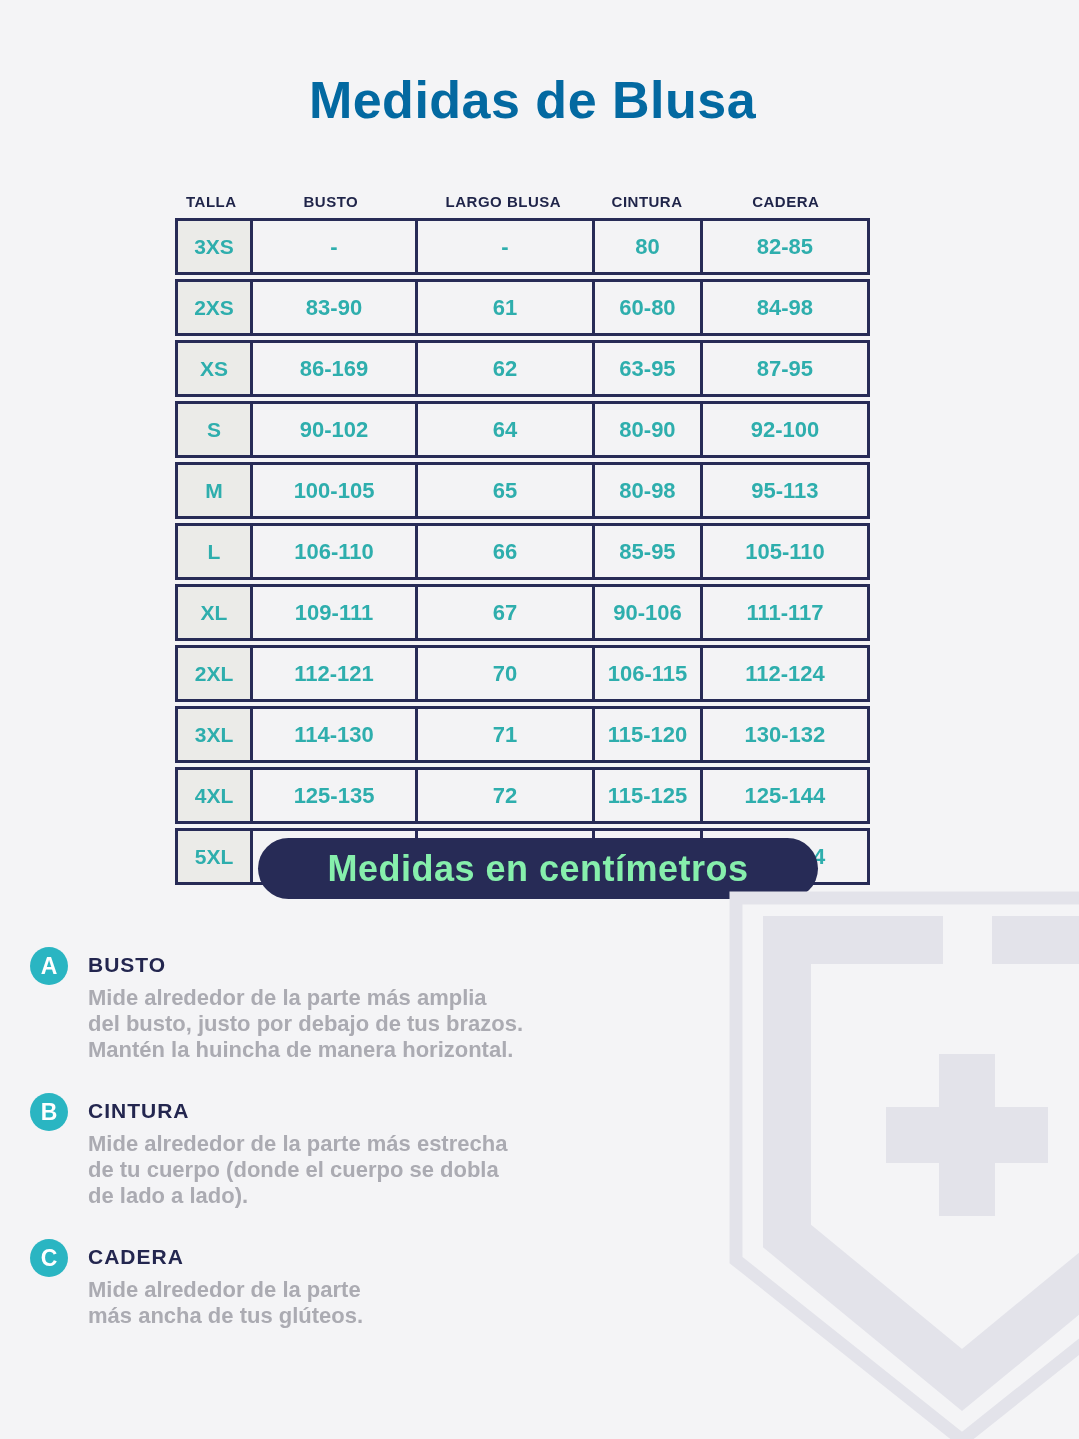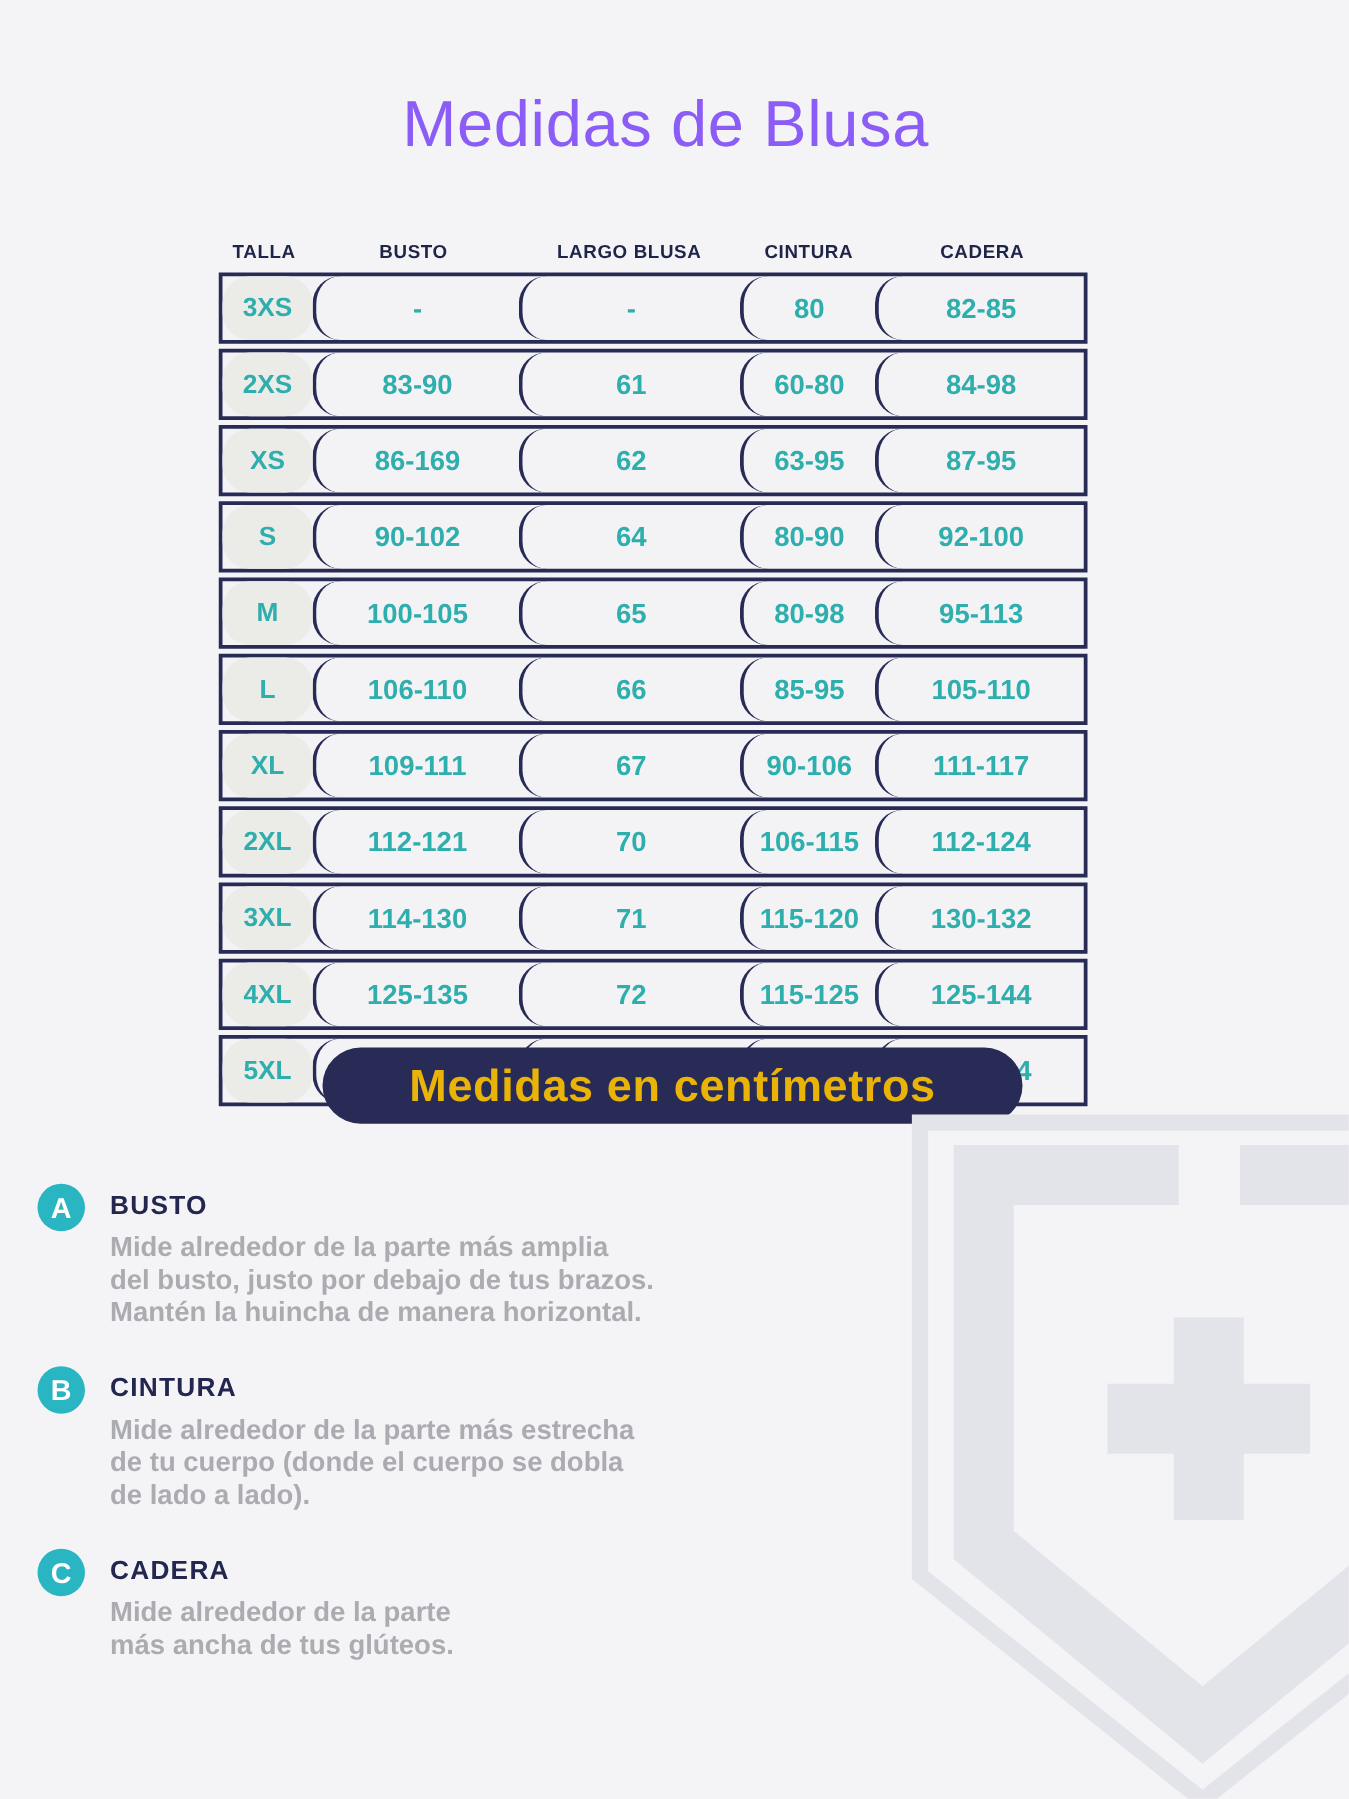--- a/index.html
+++ b/index.html
@@ -5,22 +5,22 @@
   html,body{margin:0;padding:0;}
   body{
     width:1079px;height:1439px;
     background:#F4F4F6;
     font-family:"Liberation Sans","DejaVu Sans",sans-serif;
     position:relative;overflow:hidden;
   }
   .page-title{
     position:absolute;top:70px;left:0;width:1065px;
     text-align:center;
-    font-size:52px;font-weight:400;letter-spacing:.5px;
-    color:#8b5cf6;
+    font-size:52px;font-weight:700;letter-spacing:.5px;
+    color:#0369a1;
   }
   
   .table-wrap{position:absolute;left:175px;top:188px;width:695px;}
   .thead{display:flex;height:26px;align-items:center;}
   .th{
     text-align:center;font-size:15px;font-weight:700;
     letter-spacing:.5px;color:#1F2449;white-space:nowrap;
   }
   .c0{flex:0 0 10.45%;}
   .c1{flex:0 0 23.95%;}
@@ -30,30 +30,29 @@
   .tbody{margin-top:4px;}
   .trow{
     display:flex;height:51px;margin-bottom:4px;
     border:3px solid #272B56;background:#F3F3F5;
     box-sizing:content-box;
   }
   .cell{
     display:flex;align-items:center;justify-content:center;
     font-size:22px;font-weight:700;color:#2EAEAD;
     box-sizing:border-box;
-    border-radius:22px;
   }
   .cell + .cell{border-left:3px solid #272B56;}
   .cell.talla{background:#EBEBE8;font-size:21px;}
   
   .units-pill{
     position:absolute;left:258px;top:838px;width:560px;height:61px;
     background:#272B56;border-radius:31px;
     display:flex;align-items:center;justify-content:center;
-    color:#eab308;font-size:36px;font-weight:700;letter-spacing:.5px;
+    color:#86efac;font-size:36px;font-weight:700;letter-spacing:.5px;
   }
   
   .sections{position:absolute;left:30px;top:947px;width:600px;}
   .section{display:flex;gap:20px;margin-bottom:30px;}
   .circle{
     flex:0 0 38px;width:38px;height:38px;border-radius:50%;
     background:#2AB5C2;color:#FFFFFF;
     display:flex;align-items:center;justify-content:center;
     font-size:23px;font-weight:700;
   }

